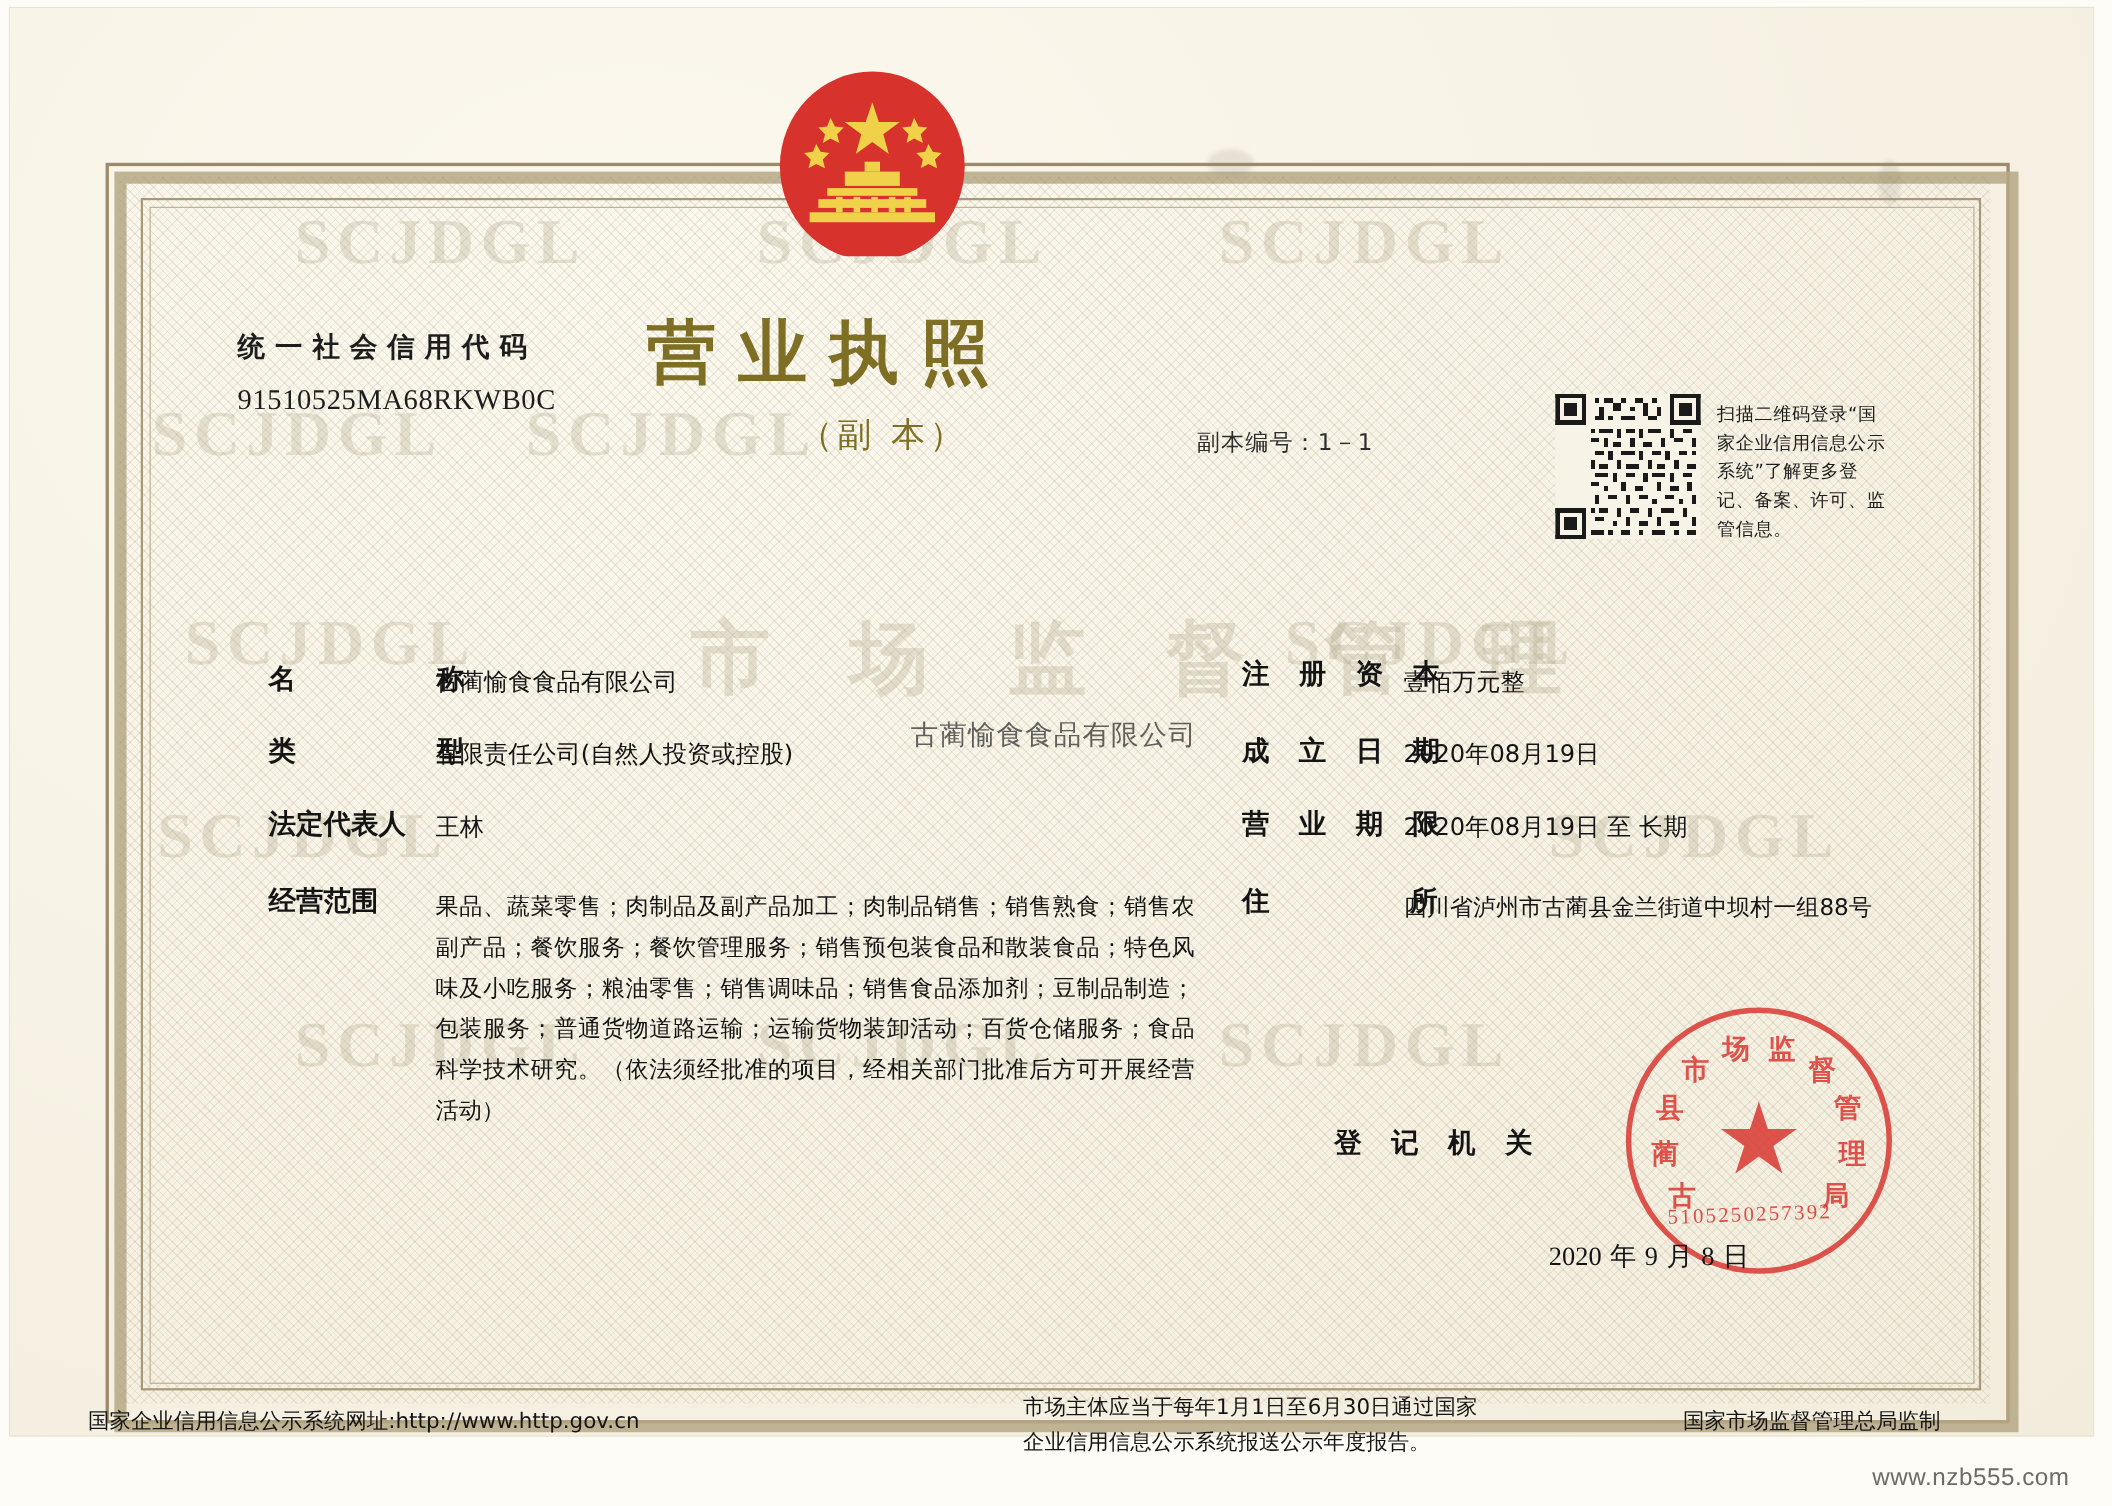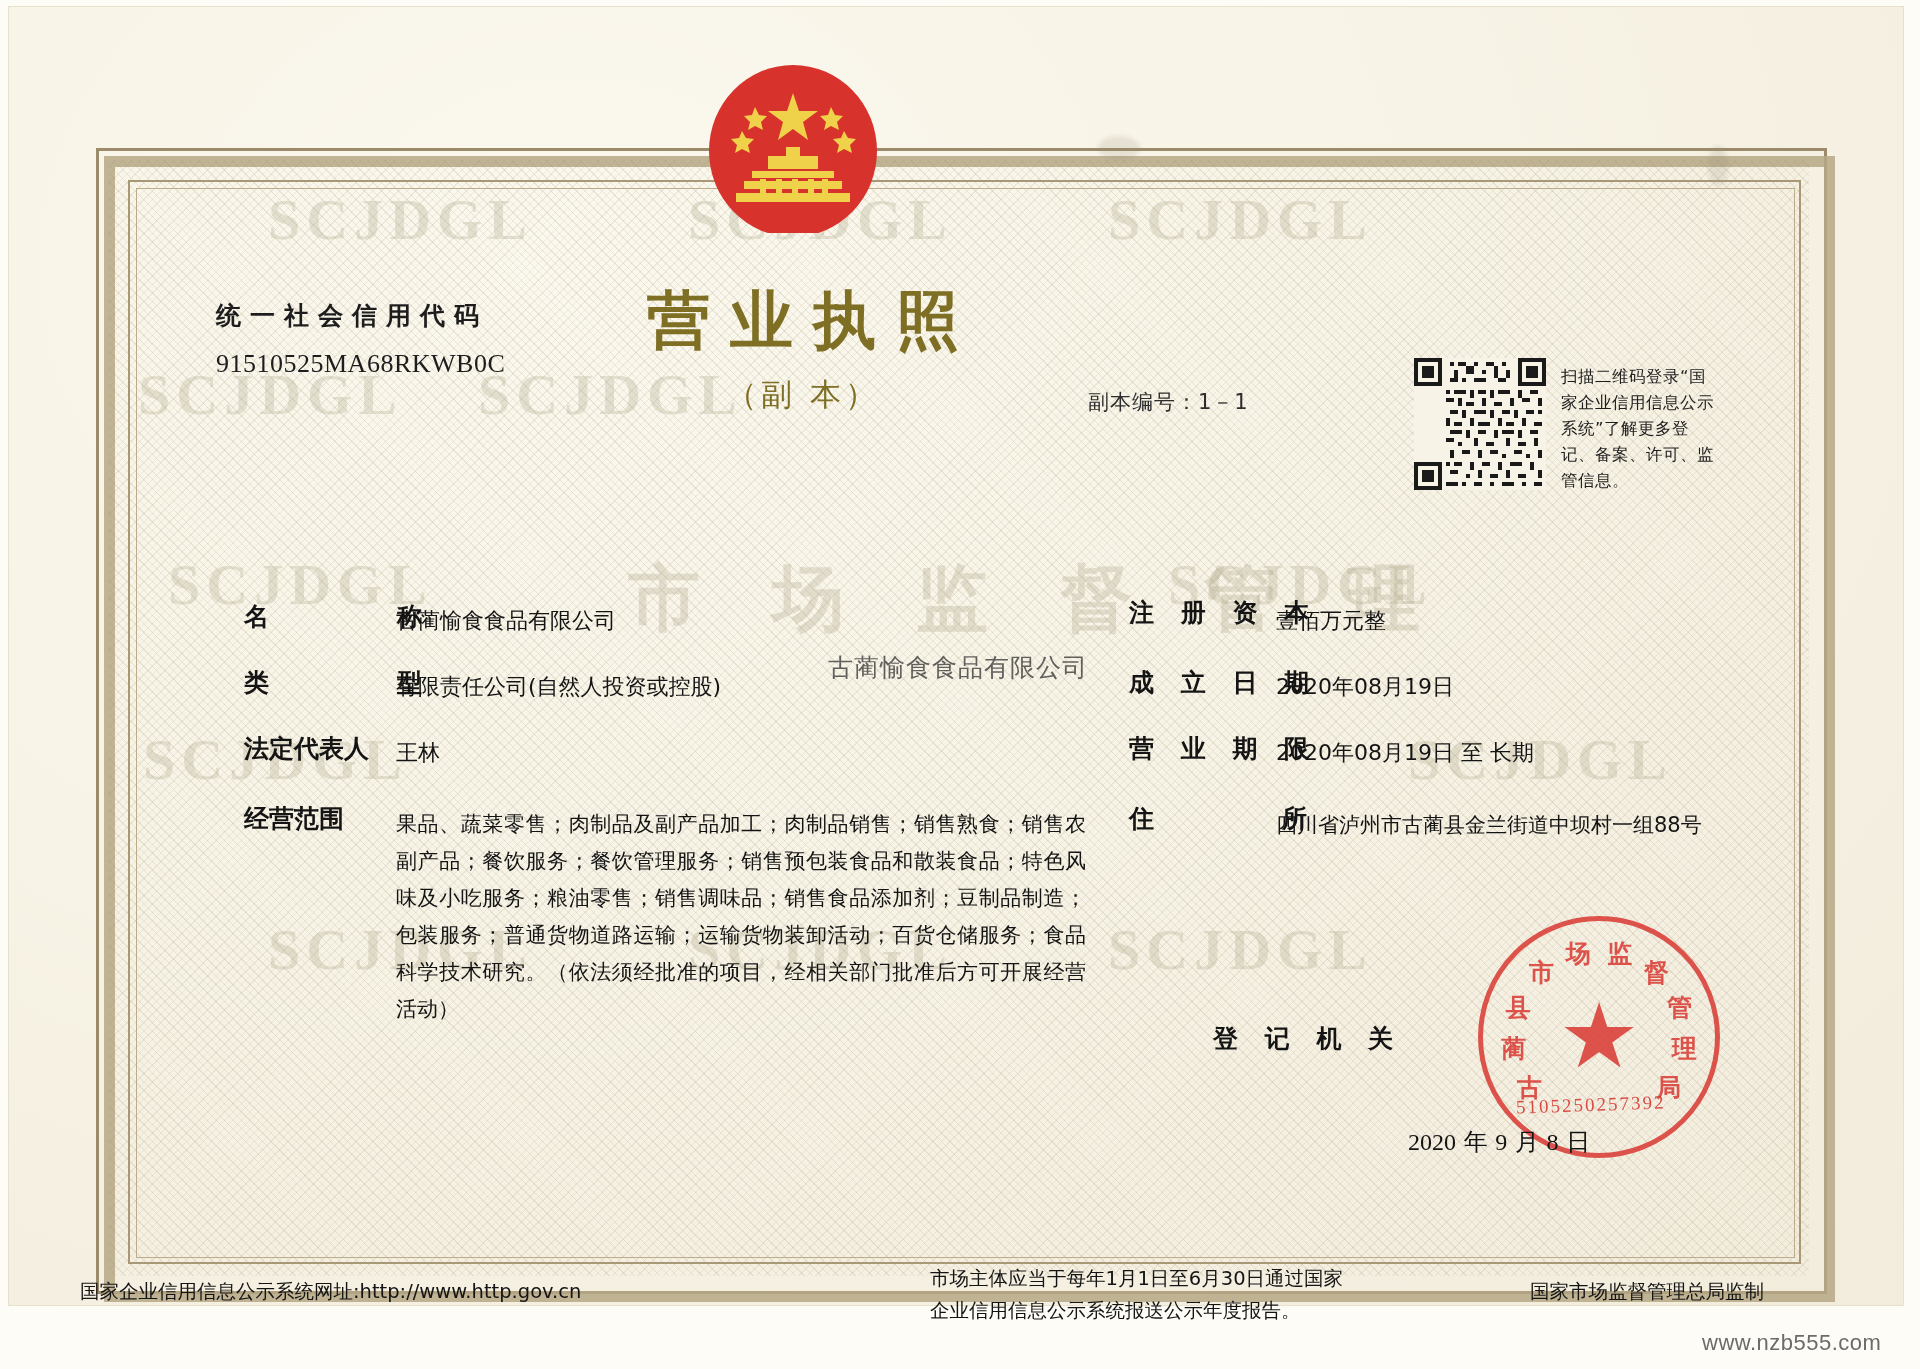--- a/index.html
+++ b/index.html
@@ -104,21 +104,21 @@
     width: 170px;
     height: 172px;
   }
 
   
   .title-main {
     position: absolute;
     left: 560px;
     top: 272px;
     width: 470px;
-    text-align: center;
+    text-align: left;
     font-family: "DejaVu Sans", sans-serif;
     font-weight: bold;
     font-size: 63px;
     letter-spacing: 20px;
     color: #7e6f25;
     text-indent: 20px;
   }
   .title-sub {
     position: absolute;
     left: 560px;

